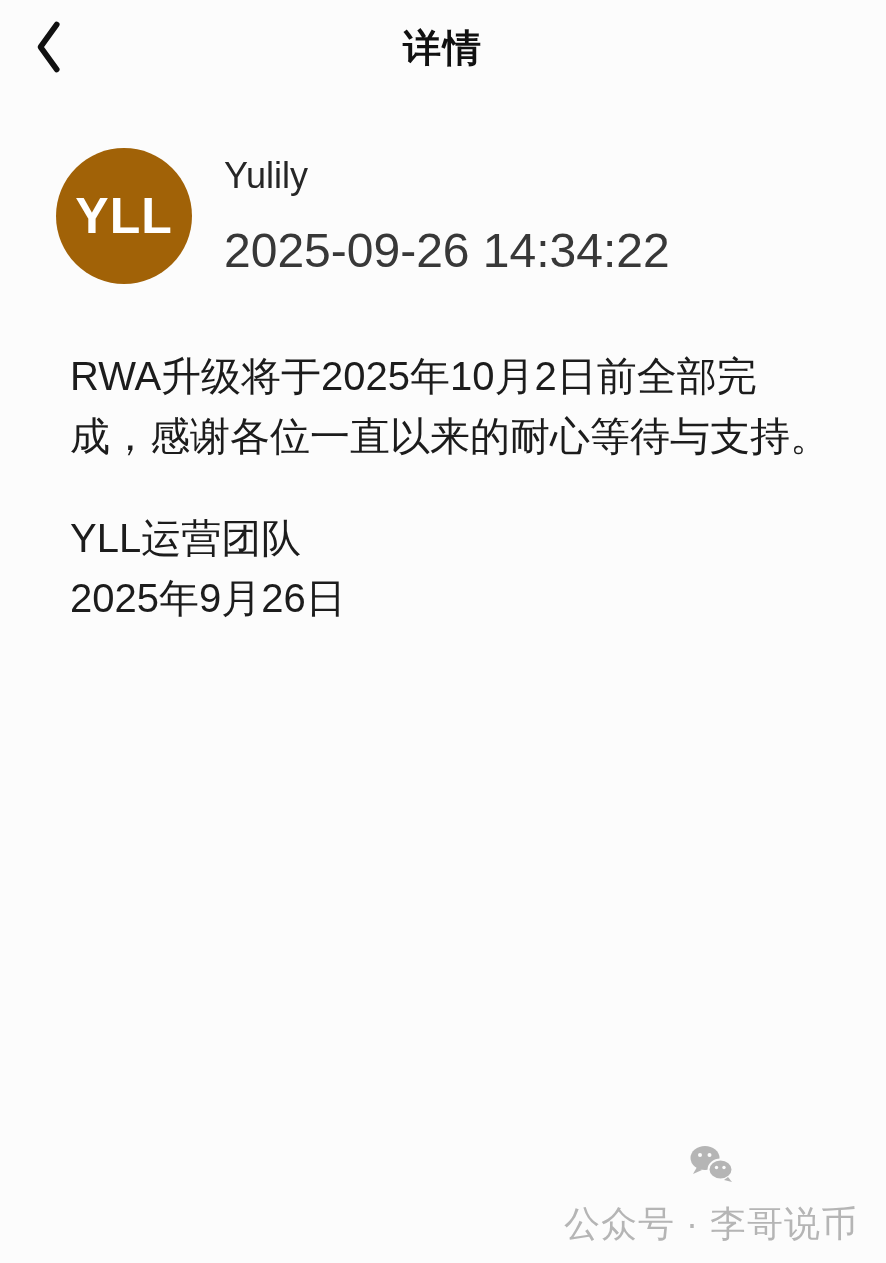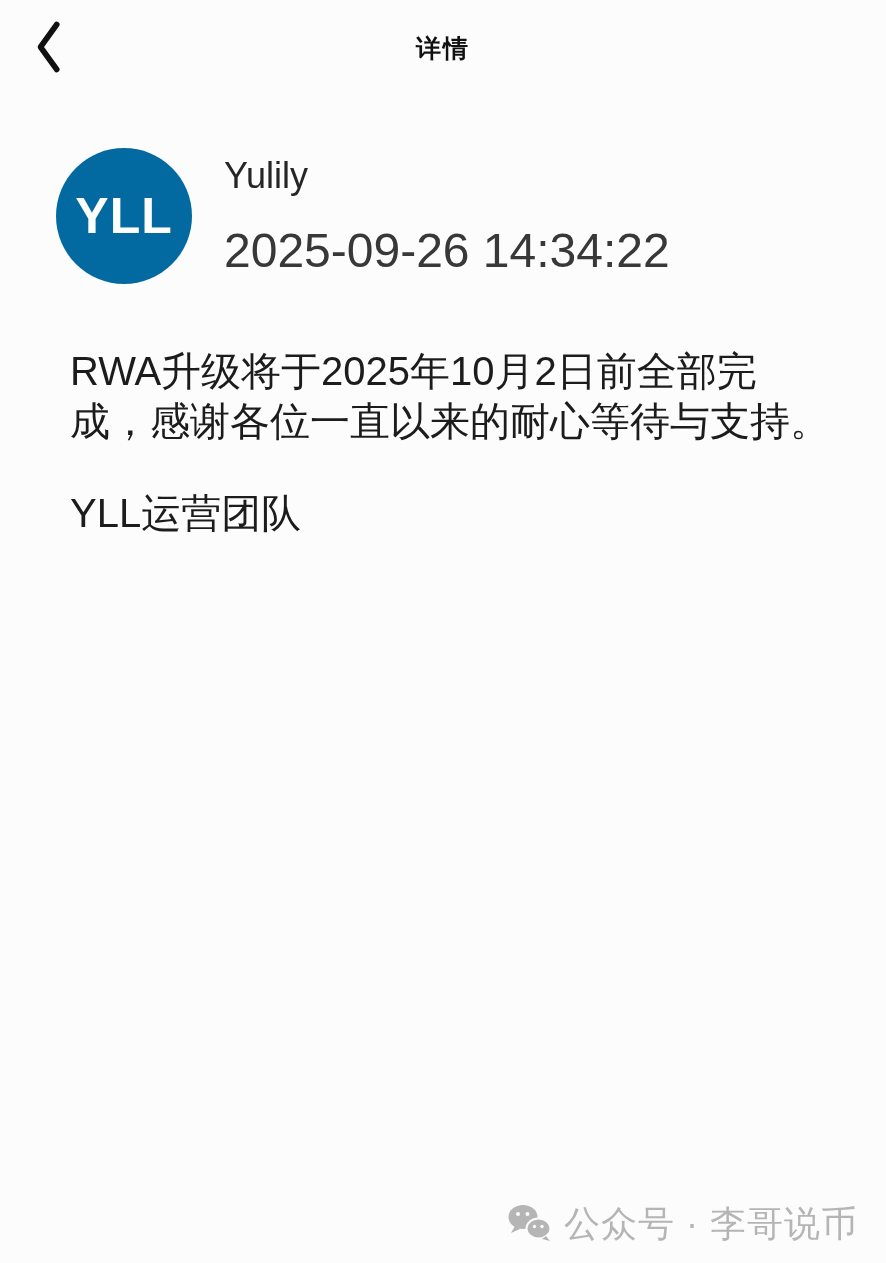--- a/index.html
+++ b/index.html
@@ -31,21 +31,21 @@
     width: 60px;
     height: 68px;
     display: flex;
     align-items: center;
     justify-content: center;
     background: none;
     border: none;
     cursor: pointer;
   }
   .nav-title {
-    font-size: 25px;
+    font-size: 38px;
     font-weight: 700;
     color: #111;
     letter-spacing: 2px;
   }
 
   
   .profile-row {
     display: flex;
     align-items: center;
     margin: 52px 0 0 56px;
@@ -80,39 +80,40 @@
     font-size: 48px;
     font-weight: 400;
     color: #383838;
   }
 
   
   .article {
     margin: 62px 54px 0 70px;
     width: 762px;
     font-size: 40px;
-    line-height: 50px;
+    line-height: 60px;
     font-weight: 500;
     color: #1c1c1c;
     word-break: break-word;
     overflow-wrap: break-word;
   }
   .article p.body-paragraph { margin-bottom: 42px; }
   .signature-block { margin-top: 0; }
   .signature-line { display: block; }
 
   
   .watermark {
     position: absolute;
     right: 28px;
     bottom: 14px;
     display: flex;
     align-items: center;
     gap: 12px;
     color: #b5b5b5;
+    flex-direction: column;
   }
   .watermark-text {
     font-size: 36px;
     letter-spacing: 1px;
   }
 </style>
 </head>
 <body>
 
 <div class="page">
@@ -122,33 +123,34 @@
       <span>
         <svg width="30" height="58" viewBox="0 0 24 44" aria-hidden="true">
           <path d="M19 4 L6 22 L19 40" stroke="#111" stroke-width="4.5" fill="none" stroke-linecap="round" stroke-linejoin="round"></path>
         </svg>
       </span>
     </button>
     <div class="nav-title">详情</div>
   </div>
 
   <div class="profile-row">
-    <div class="avatar" style="background: #0369a1; justify-content: center;">
+    <div class="avatar" style="background: #a16207; justify-content: center;">
       <span class="avatar-text">YLL</span>
     </div>
     <div class="profile-meta">
       <span class="author-name">Yulily</span>
       <span class="post-timestamp">2025-09-26 14:34:22</span>
     </div>
   </div>
 
   <div class="article">
     <p class="body-paragraph">RWA升级将于2025年10月2日前全部完成，感谢各位一直以来的耐心等待与支持。</p>
     <div class="signature-block">
       <span class="signature-line">YLL运营团队</span>
+      <span class="signature-line">2025年9月26日</span>
     </div>
   </div>
 
   <div class="watermark">
     <span>
       <svg width="46" height="40" viewBox="0 0 46 40" aria-hidden="true">
 
         <ellipse cx="17" cy="14" rx="14.5" ry="12" fill="#b5b5b5"></ellipse>
         <path d="M9 23 L5 30 L14 26 Z" fill="#b5b5b5"></path>
         <circle cx="12" cy="11" r="2" fill="#fcfcfc"></circle>

